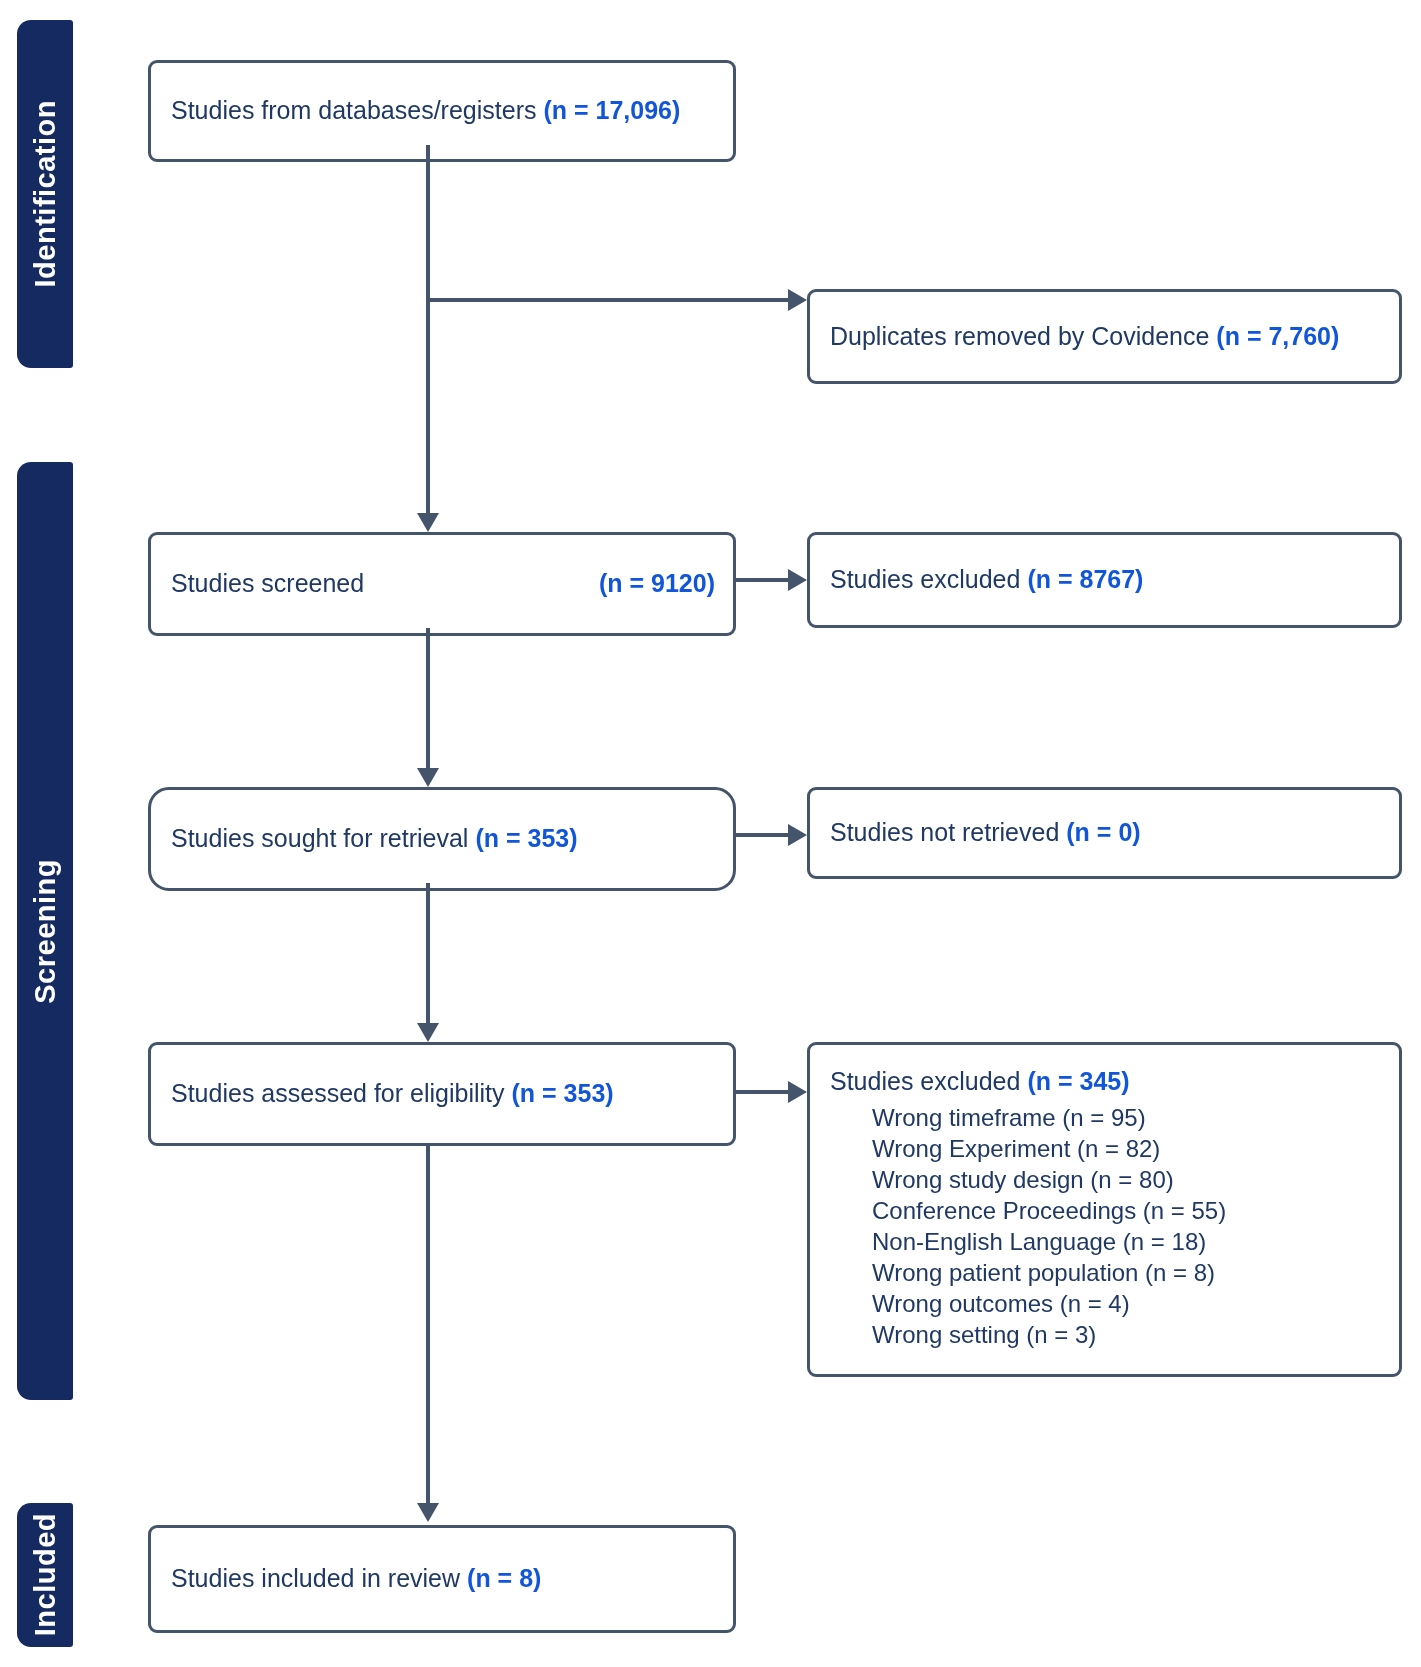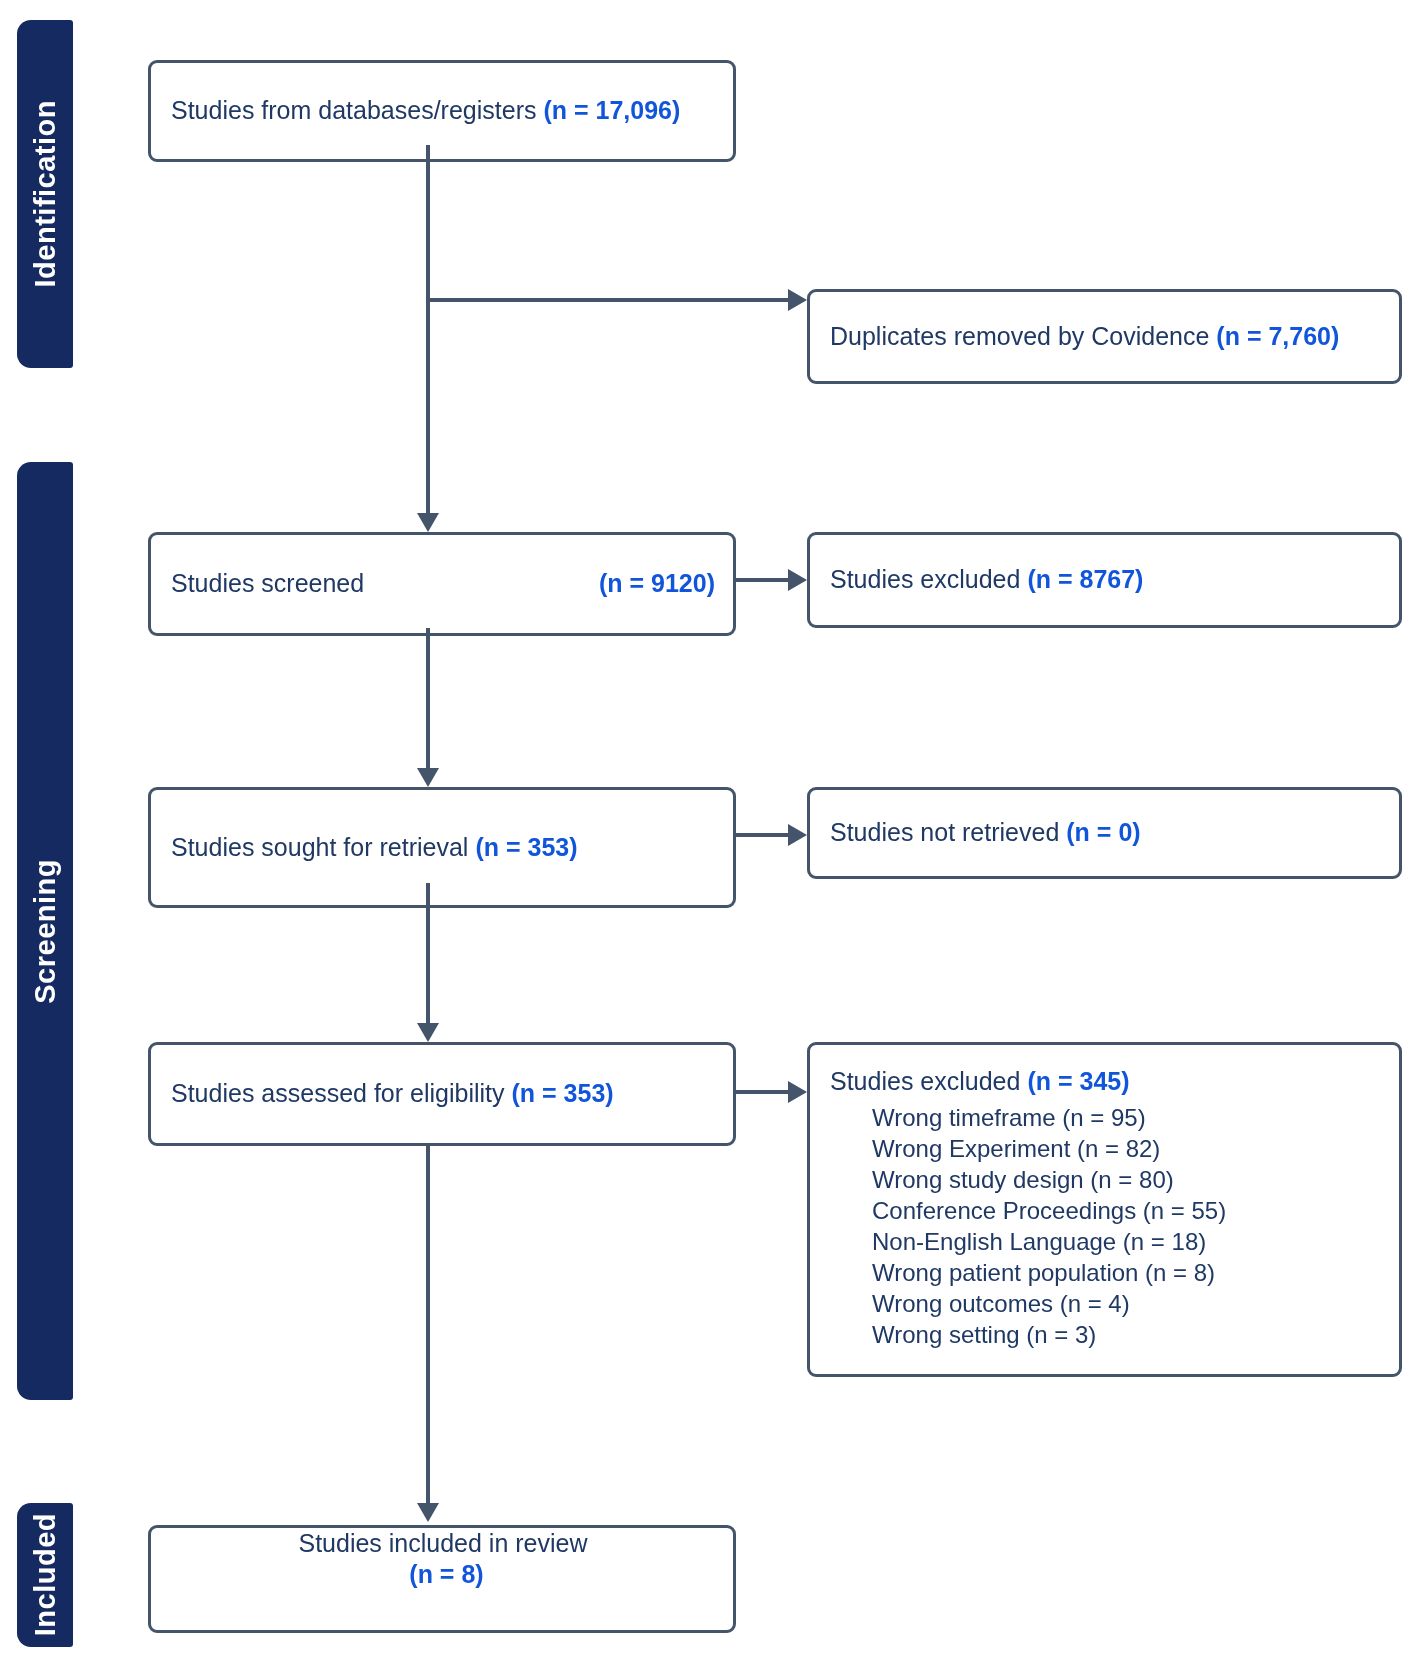--- a/index.html
+++ b/index.html
@@ -112,21 +112,21 @@
   <div class="box" style="left:148px; top:532px; width:588px; height:104px;justify-content:space-between;">
     <span>Studies screened</span>
       <span class="num">(n = 9120)</span>
   </div>
 
   <div class="box" style="left:807px; top:532px; width:595px; height:96px;">
     <span>Studies excluded</span>
       <span class="num">(n = 8767)</span>
   </div>
 
-  <div class="box" style="left:148px; top:787px; width:588px; height:121px;">
+  <div class="box" style="left:148px; top:787px; width:588px; height:104px;border-radius:21px;">
     <span>Studies sought for retrieval</span>
       <span class="num">(n = 353)</span>
   </div>
 
   <div class="box" style="left:807px; top:787px; width:595px; height:92px;">
     <span>Studies not retrieved</span>
       <span class="num">(n = 0)</span>
   </div>
 
   <div class="box" style="left:148px; top:1042px; width:588px; height:104px;">
@@ -143,21 +143,21 @@
       <div>Wrong Experiment (n = 82)</div>
       <div>Wrong study design (n = 80)</div>
       <div>Conference Proceedings (n = 55)</div>
       <div>Non-English Language (n = 18)</div>
       <div>Wrong patient population (n = 8)</div>
       <div>Wrong outcomes (n = 4)</div>
       <div>Wrong setting (n = 3)</div>
     </div>
   </div>
 
-  <div class="box" style="left:148px; top:1525px; width:588px; height:108px;flex-direction:column;">
+  <div class="box" style="left:148px; top:1525px; width:588px; height:108px;">
     <span>Studies included in review</span>
       <span class="num">(n = 8)</span>
   </div>
 
   <div class="vline" style="left:426px; top:145px; height:369px;"></div>
   <div class="head-down" style="left:417px; top:513px;"></div>
   <div class="hline" style="left:428px; top:298px; width:360px;"></div>
   <div class="head-right" style="left:788px; top:289px;"></div>
 
   <div class="vline" style="left:426px; top:628px; height:141px;"></div>

